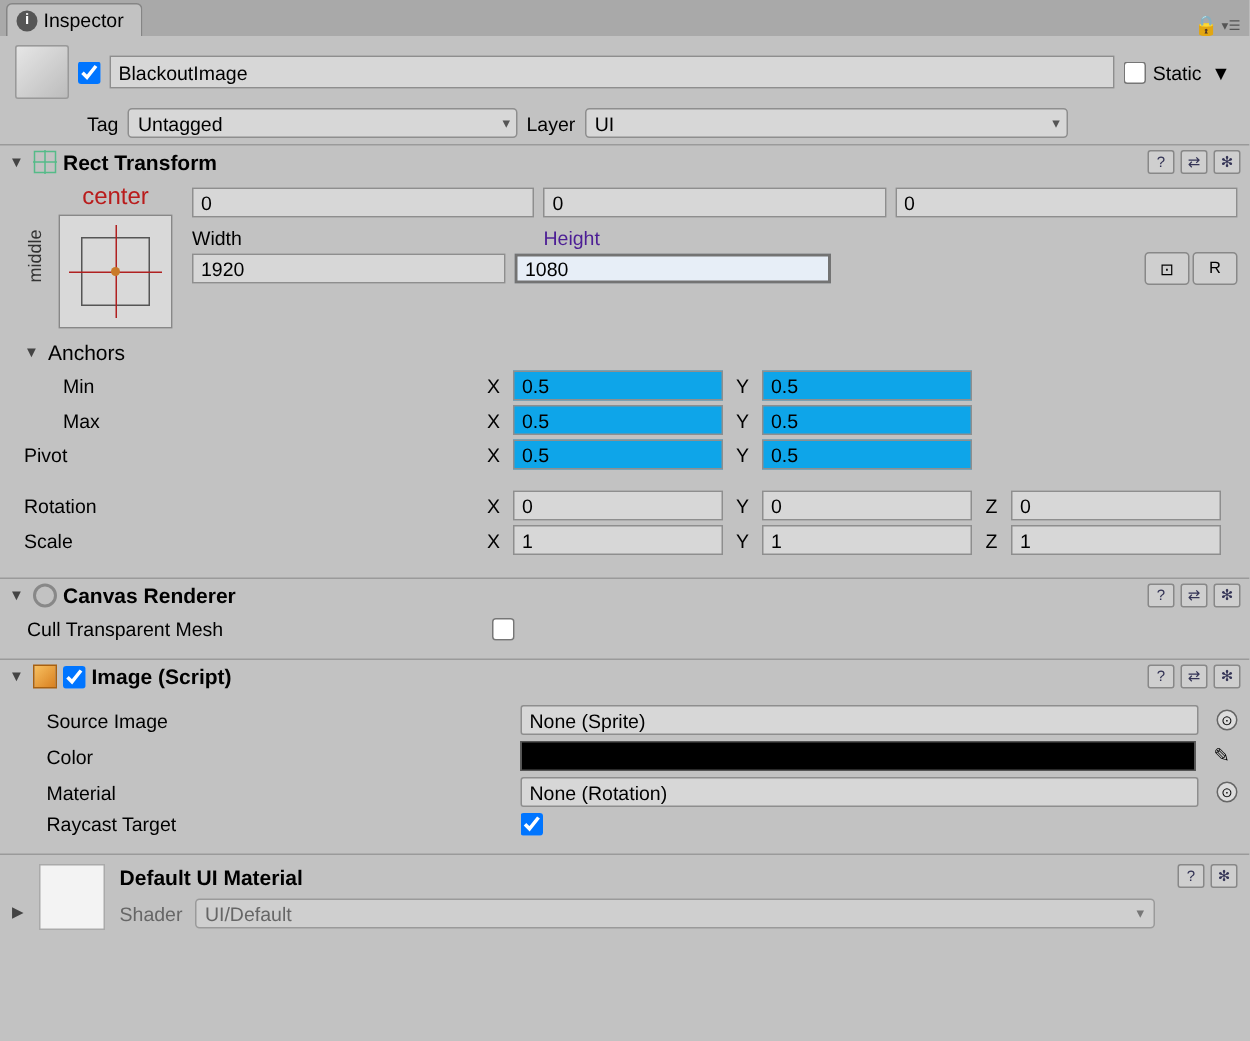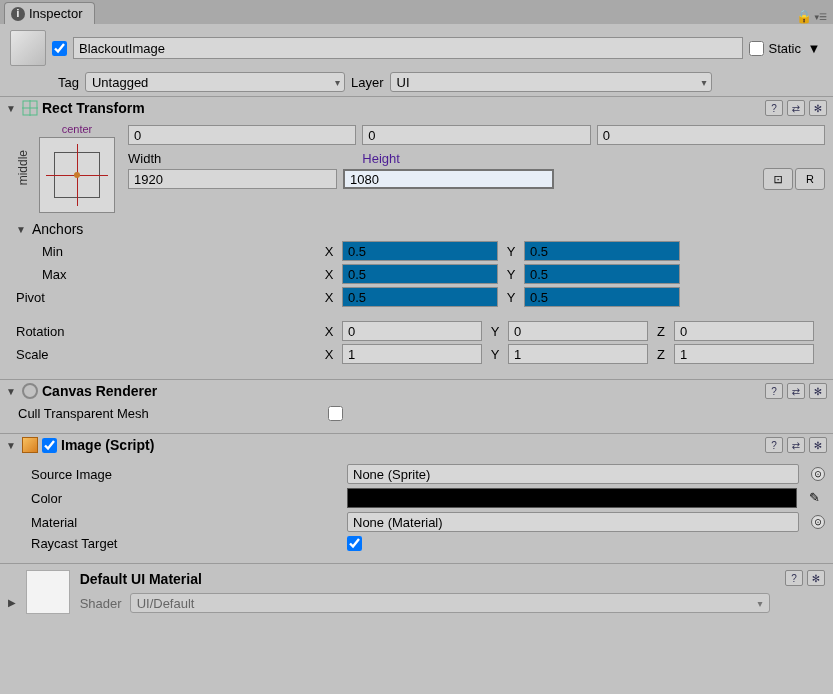--- a/index.html
+++ b/index.html
@@ -33,21 +33,21 @@
 .comp-head { display:flex; align-items:center; padding:3px 6px; gap:4px; position:relative;}
 .fold { font-size:10px; color:#444; width:12px; cursor:pointer;}
 .comp-title { font-weight:bold; font-size:14px; }
 .comp-icons-right { margin-left:auto; display:flex; gap:4px; align-items:center;}
 .mini-icon { width:18px; height:16px; border:1px solid #888; border-radius:2px; background:#cfcfcf; display:flex; align-items:center; justify-content:center; font-size:10px; color:#335; cursor:pointer;}
 
 
 .rt-body { padding: 4px 8px 8px 16px; }
 .rt-top { display:flex; gap:0; }
 .anchor-panel { width:90px; text-align:center; }
-.anchor-panel .anchor-lbl { font-size:11px; color:#701a75; }
+.anchor-panel .anchor-lbl { font-size:16px; color:#b91c1c; }
 .anchor-box { width:76px; height:76px; border:1px solid #888; background:#d9d9d9; margin:2px auto 0 auto; position:relative;}
 .anchor-box .outer { position:absolute; left:14px; top:14px; right:14px; bottom:14px; border:1px solid #555;}
 .anchor-box .hline { position:absolute; left:6px; right:6px; top:50%; border-top:1px solid #b02020;}
 .anchor-box .vline { position:absolute; top:6px; bottom:6px; left:50%; border-left:1px solid #b02020;}
 .anchor-box .dot { position:absolute; width:6px; height:6px; border-radius:50%; background:#c97a2a; left:calc(50% - 3px); top:calc(50% - 3px);}
 .side-lbl { writing-mode: vertical-rl; transform: rotate(180deg); font-size:12px; color:#333; }
 .rt-top-left { display:flex; align-items:center; gap:2px;}
 
 .pos-grid { flex:1; margin-left:6px;}
 .pos-head { display:flex; gap:6px; }
@@ -65,21 +65,21 @@
 .spacer-col { flex:1; }
 
 
 .anchors-sec { margin-top:8px; }
 .anchors-title { display:flex; align-items:center; gap:4px; }
 .anchors-rows { margin-top:4px;}
 .arow { display:flex; align-items:center; margin:3px 0; gap:6px;}
 .arow-lbl { width:300px; font-size:13px; }
 .arow-lbl.indent { padding-left:26px;}
 .axis-lbl { width:14px; text-align:center; font-size:13px;}
-.xy-input { width:156px; height:20px; background:#0369a1; border:1px solid #8e8e8e; padding:0 5px; font-size:13px;}
+.xy-input { width:140px; height:20px; background:#0ea5e9; border:1px solid #8e8e8e; padding:0 5px; font-size:13px;}
 .xyz-input { width:140px; height:20px; background:#d7d7d7; border:1px solid #8e8e8e; padding:0 5px; font-size:13px;}
 
 
 .cr-body { padding: 4px 8px 8px 18px; }
 .cr-row { display:flex; align-items:center; }
 .cr-row .lbl { width: 310px; }
 
 
 .img-body { padding: 4px 8px 8px 31px; }
 .img-row { display:flex; align-items:center; margin:4px 0; gap:6px;}
@@ -283,21 +283,21 @@
       <div class="picker-dot">⊙</div>
     </div>
     <div class="img-row">
       <span class="lbl">Color</span>
       <div class="color-field"></div>
       <span class="eyedropper">✎</span>
     </div>
     <div class="img-row">
       <span class="lbl">Material</span>
       <div class="object-field">
-          <span>None (Material)</span>
+          <span>None (Rotation)</span>
         </div>
       <div class="picker-dot">⊙</div>
     </div>
     <div class="img-row">
       <span class="lbl">Raycast Target</span>
       <input type="checkbox" class="chk" checked="" style="">
     </div>
   </div>
 </div>
 

